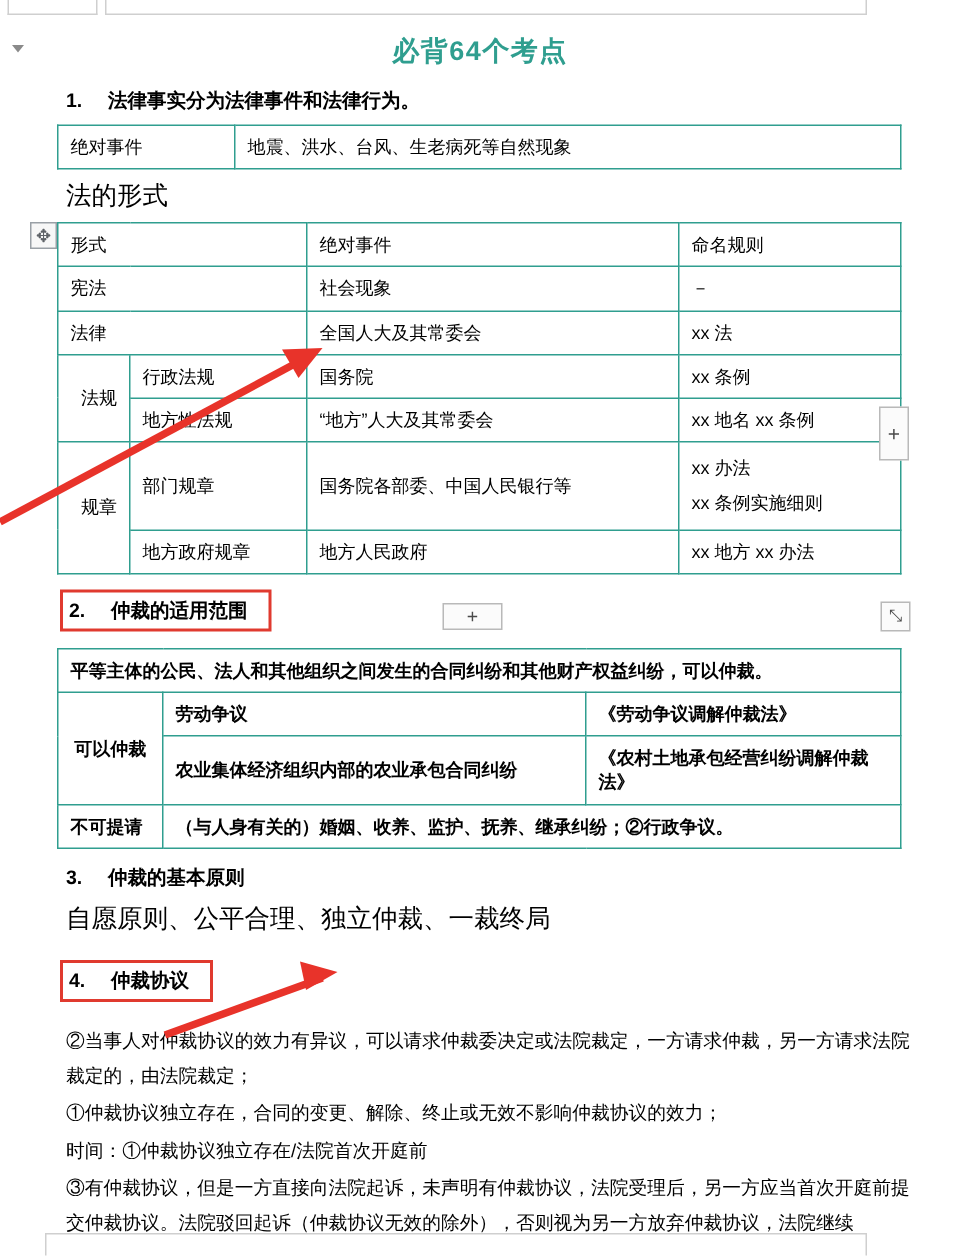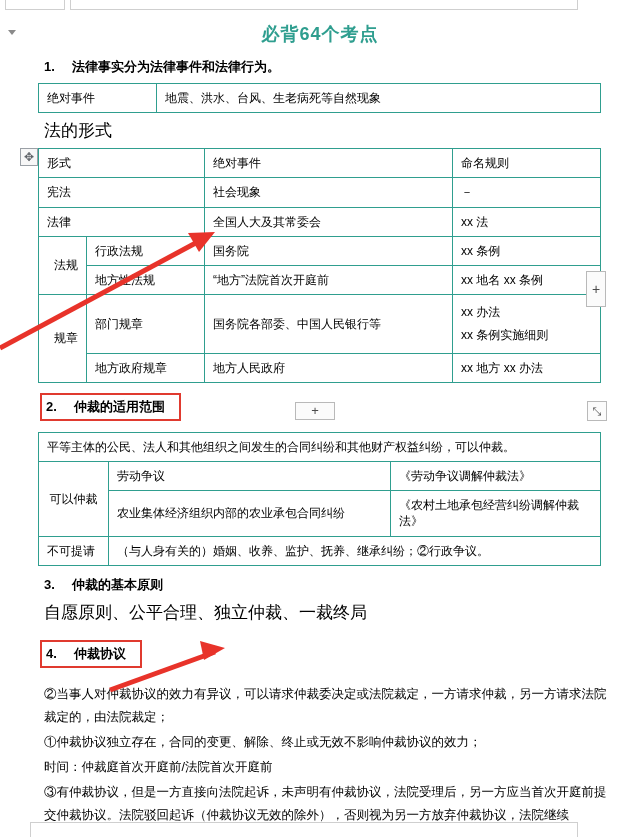--- a/index.html
+++ b/index.html
@@ -174,21 +174,21 @@
   table.doc-table td {
     border: 1px solid #2f9e8f;
     padding: 6px 8px;
     font-size: 12px;
     vertical-align: middle;
     line-height: 1.35;
     word-break: break-all;
   }
   .t1 { margin-top: 4px; }
   .t2 { margin-top: 2px; }
-  .t3 { margin-top: 4px; }
+  .t3 { margin-top: 4px; font-weight: bold; }
   .para {
     margin: 8px 0 0 14px;
     font-size: 12.5px;
     line-height: 1.85;
   }
   .para div { margin-bottom: 2px; }
   
   .arrows {
     position: absolute;
     left: 0; top: 0;
@@ -255,21 +255,21 @@
           <td>xx 法</td>
         </tr>
         <tr>
           <td rowspan="2" style="text-align:right">法规</td>
           <td>行政法规</td>
           <td>国务院</td>
           <td>xx 条例</td>
         </tr>
         <tr>
           <td>地方性法规</td>
-          <td>“地方”法院首次开庭前</td>
+          <td>“地方”人大及其常委会</td>
           <td>xx 地名 xx 条例</td>
         </tr>
         <tr>
           <td rowspan="2" style="text-align:right">规章</td>
           <td>部门规章</td>
           <td>国务院各部委、中国人民银行等</td>
           <td style="white-space:pre-line;line-height:1.9">xx 办法
 xx 条例实施细则</td>
         </tr>
         <tr>
@@ -319,21 +319,21 @@
     <div class="plain">自愿原则、公平合理、独立仲裁、一裁终局</div>
 
     <div class="heading boxed">
       <span class="num">4.</span>
       <span class="txt">仲裁协议</span>
     </div>
 
     <div class="para">
       <div>②当事人对仲裁协议的效力有异议，可以请求仲裁委决定或法院裁定，一方请求仲裁，另一方请求法院裁定的，由法院裁定；</div>
       <div>①仲裁协议独立存在，合同的变更、解除、终止或无效不影响仲裁协议的效力；</div>
-      <div>时间：仲裁庭首次开庭前/法院首次开庭前</div>
+      <div>时间：①仲裁协议独立存在/法院首次开庭前</div>
       <div>③有仲裁协议，但是一方直接向法院起诉，未声明有仲裁协议，法院受理后，另一方应当首次开庭前提交仲裁协议。法院驳回起诉（仲裁协议无效的除外），否则视为另一方放弃仲裁协议，法院继续</div>
     </div>
 
   </div>
 
   <div class="move-handle">✥</div>
   <div class="add-col-btn">+</div>
   <div class="add-row-btn">+</div>
   <div class="resize-handle">⤡</div>
   <div class="bottom-frag"></div>

